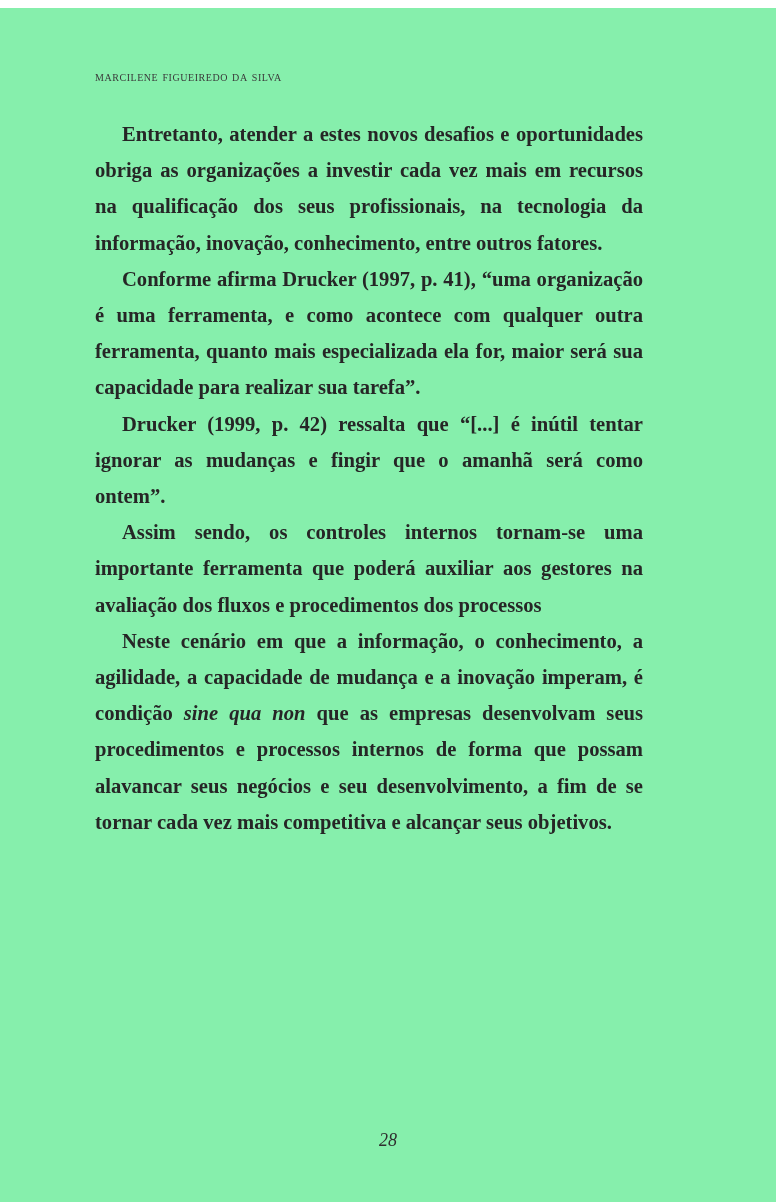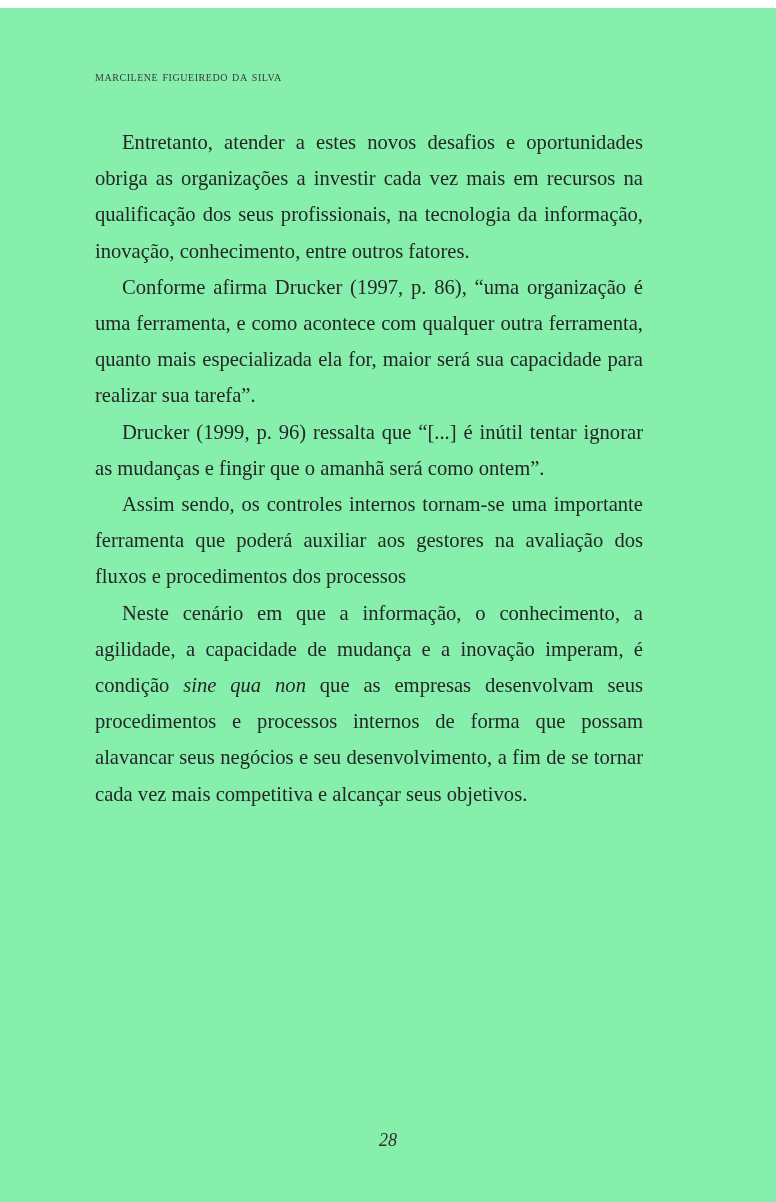--- a/index.html
+++ b/index.html
@@ -32,22 +32,23 @@
     text-transform: lowercase;
     color: #3a3a3a;
     white-space: nowrap;
   }
   .running-head::first-letter {
     
   }
   .textblock {
     position: absolute;
     left: 95px;
-    top: 116px;
+    top: 108px;
     width: 548px;
+    font-weight: bold;
   }
   .para {
     margin: 0;
     text-align: justify;
     text-justify: inter-word;
     text-indent: 27px;
     font-size: 20.6px;
     line-height: 36.2px;
     color: #262626;
     hyphens: manual;
@@ -74,23 +75,23 @@
 
 <div class="page">
 
   <div class="running-head">Marcilene Figueiredo da Silva</div>
 
   <div class="textblock">
 
     <p class="para">Entretanto, atender a estes novos desafios e oportunidades obriga as organizações a investir cada vez mais em recursos na qualificação dos seus profissionais, na tecnologia da informação, inovação, conhecimento, entre outros fatores.</p>
 
 
-    <p class="para">Conforme afirma Drucker (1997, p. 86), “uma organização é uma ferramenta, e como acontece com qualquer outra ferramenta, quanto mais especializada ela for, maior será sua capacidade para realizar sua tarefa”.</p>
+    <p class="para">Conforme afirma Drucker (1997, p. 41), “uma organização é uma ferramenta, e como acontece com qualquer outra ferramenta, quanto mais especializada ela for, maior será sua capacidade para realizar sua tarefa”.</p>
 
-    <p class="para">Drucker (1999, p. 96) ressalta que “[...] é inútil tentar ignorar as mudanças e fingir que o amanhã será como ontem”.</p>
+    <p class="para">Drucker (1999, p. 42) ressalta que “[...] é inútil tentar ignorar as mudanças e fingir que o amanhã será como ontem”.</p>
 
     <p class="para">Assim sendo, os controles internos tornam-se uma importante ferramenta que poderá auxiliar aos gestores na avaliação dos fluxos e procedimentos dos processos</p>
 
     <p class="para"><span>Neste cenário em que a informação, o conhecimento, a agilidade, a capacidade de mudança e a inovação imperam, é condição </span><em>sine qua non</em><span> que as empresas desenvolvam seus procedimentos e processos internos de forma que possam alavancar seus negócios e seu desenvolvimento, a fim de se tornar cada vez mais competitiva e alcançar seus objetivos.</span></p>
 
   </div>
 
   <div class="folio">28</div>
 
 </div>

